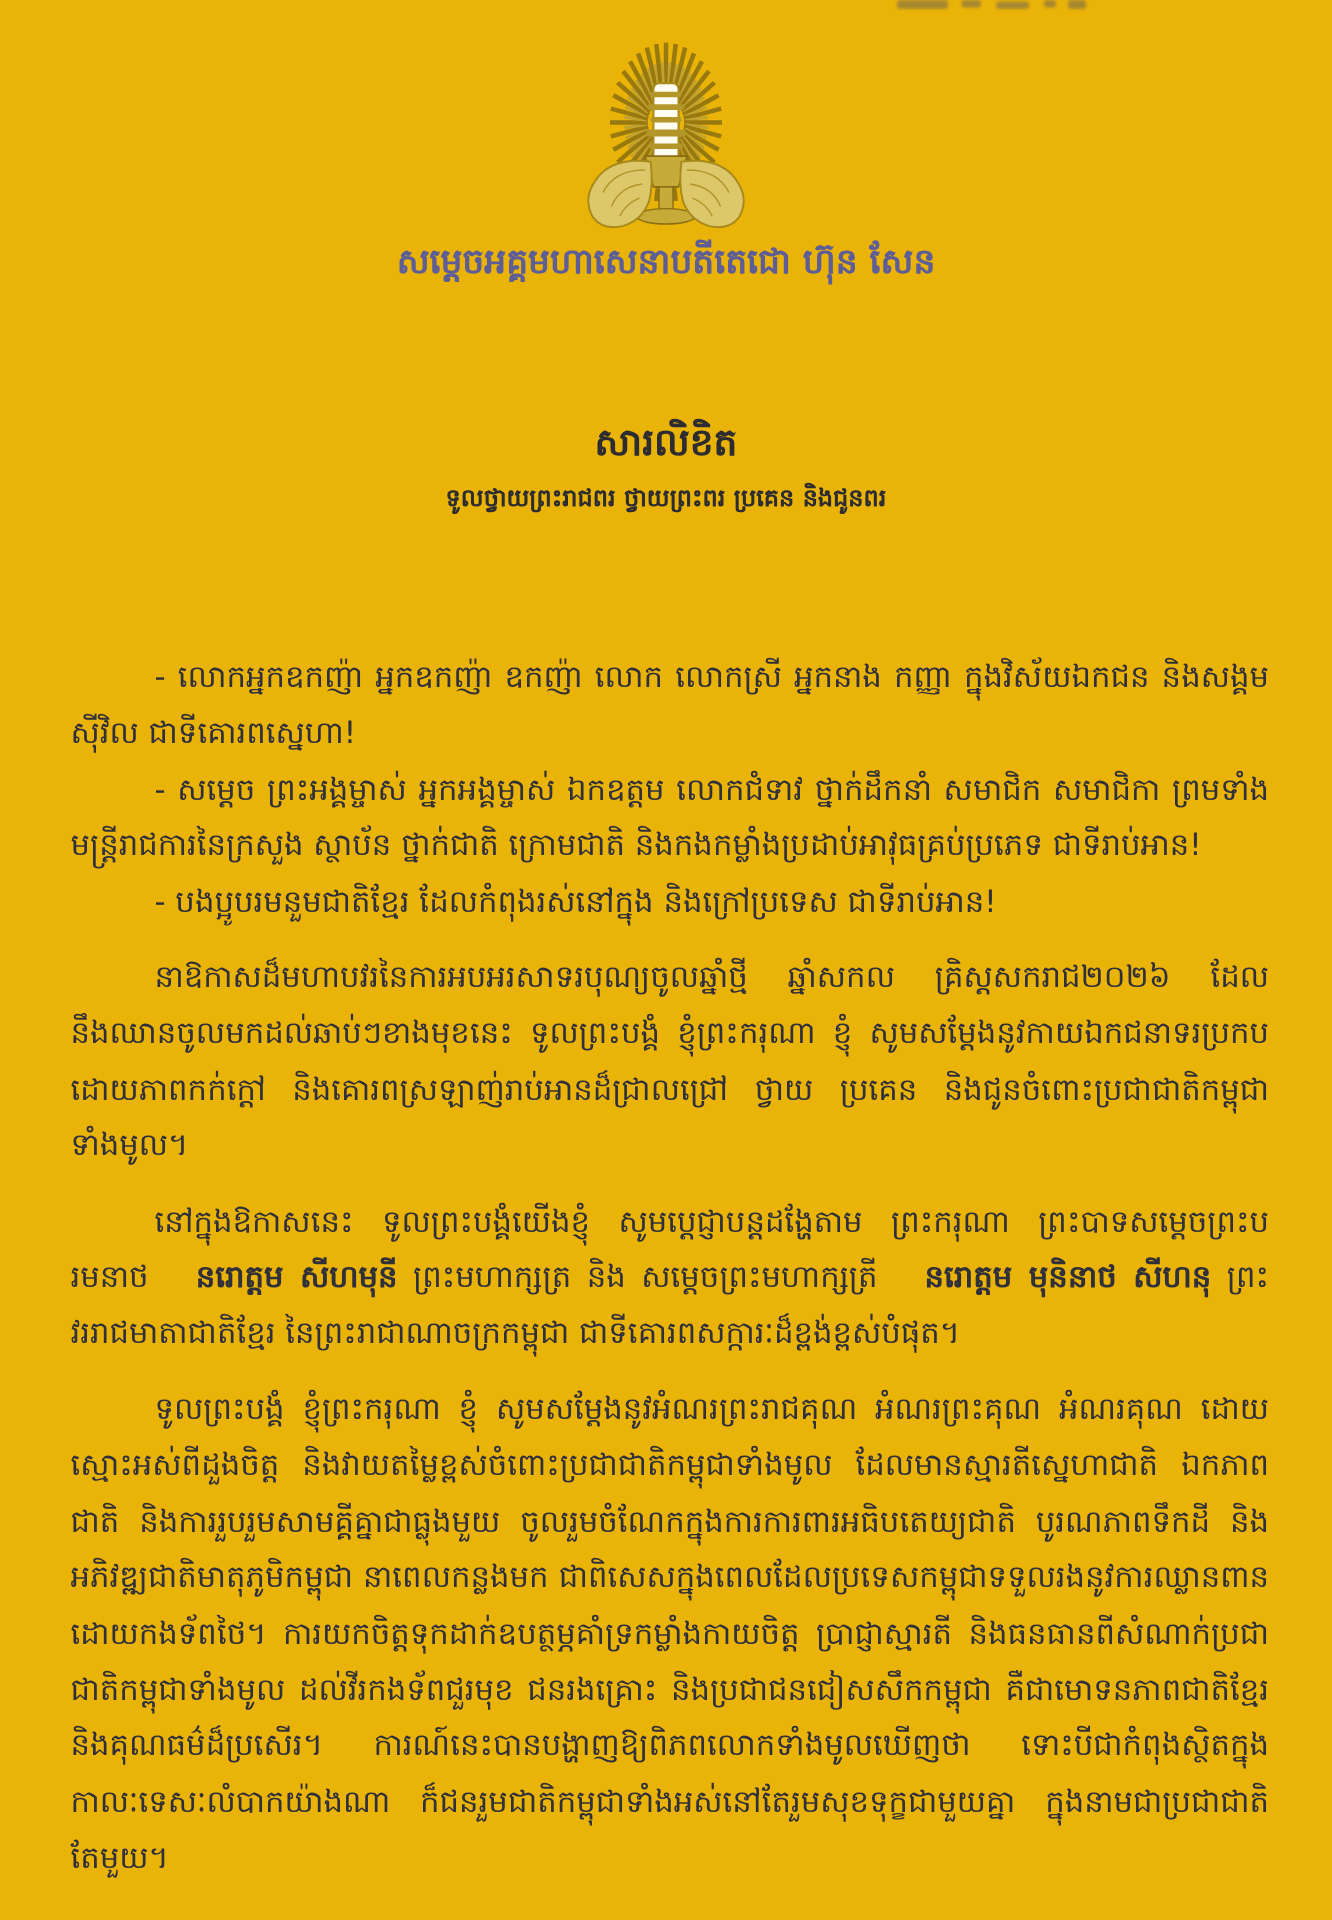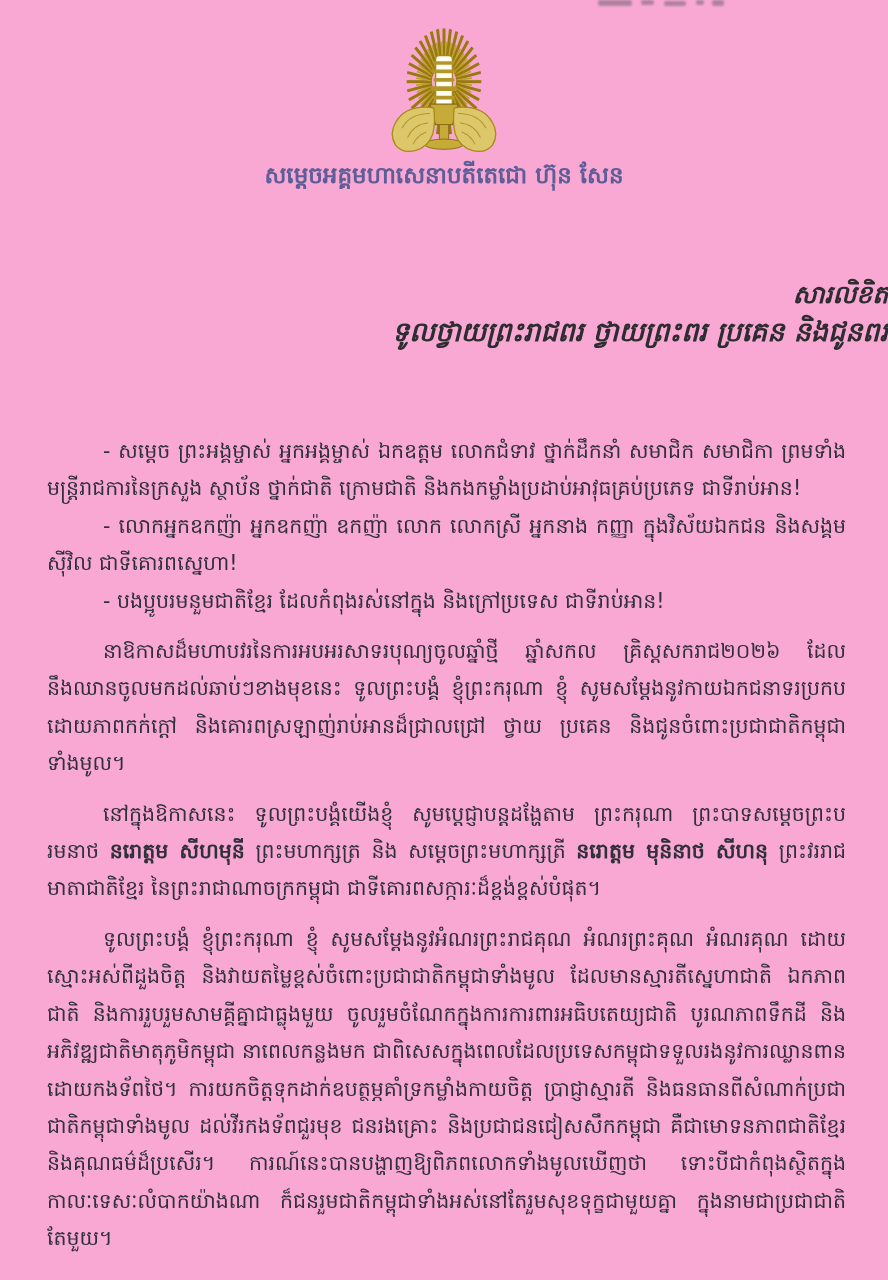--- a/index.html
+++ b/index.html
@@ -1,19 +1,19 @@
 <!DOCTYPE html>
 <html><head>
 <meta charset="utf-8">
 <style>
   html,body { margin:0; padding:0; }
   body { background:#ffffff; font-family:"DejaVu Sans", sans-serif; }
   .page {
     position:relative; width:888px; height:1280px; margin:0 auto;
-    background:#f9a8d4; overflow:hidden;
+    background:#eab308; overflow:hidden;
     color:#30303a;
   }
   
   .smudge { position:absolute; top:0; background:#55555f; opacity:.45; filter:blur(1px); border-radius:2px; }
   .s1 { left:598px; width:34px; height:6px; }
   .s2 { left:641px; width:13px; height:5px; }
   .s3 { left:664px; width:22px; height:5px; top:1px; }
   .s4 { left:696px; width:8px;  height:5px; }
   .s5 { left:712px; width:12px; height:6px; }
 
@@ -21,33 +21,33 @@
 
   .letterhead {
     position:absolute; top:157px; left:0; width:100%;
     text-align:center; color:#5d5d97; font-weight:bold;
     font-size:23px; line-height:37px;
     font-family:"DejaVu Sans", sans-serif;
   }
 
   .headings {
     position:absolute; top:277px; left:0; width:100%;
-    text-align:right; color:#2c2c31; font-weight:bold;font-style:italic;
+    text-align:center; color:#2c2c31; font-weight:bold;
   }
   .doc-title { font-size:25px; line-height:36px; }
-  .subtitles div { font-size:27px; line-height:38px; }
+  .subtitles div { font-size:16px; line-height:38px; }
 
   .body-text {
     position:absolute; top:433px; left:47px; width:799px;
     font-size:20.5px; line-height:37.4px; text-align:justify;
     color:#30303a;
   }
   .body-text p { margin:0; text-indent:56px; }
   .body-text p.spaced { margin-top:13px; }
-  .body-text .b { font-weight:bold; }
+  .body-text .b { font-weight:bold;margin-left:21px; }
 </style>
 </head>
 <body>
 
 <div class="page">
 
   <div class="smudge s1"></div>
   <div class="smudge s2"></div>
   <div class="smudge s3"></div>
   <div class="smudge s4"></div>
@@ -162,21 +162,21 @@
   </div>
 
   <div class="headings">
     <div class="doc-title">សារលិខិត</div>
     <div class="subtitles">
         <div>ទូលថ្វាយព្រះរាជពរ ថ្វាយព្រះពរ ប្រគេន និងជូនពរ</div>
       </div>
   </div>
 
   <div class="body-text" id="paragraphs">
+      <p><span>- លោកអ្នកឧកញ៉ា អ្នកឧកញ៉ា ឧកញ៉ា លោក លោកស្រី អ្នកនាង កញ្ញា ក្នុងវិស័យឯកជន និងសង្គមស៊ីវិល ជាទីគោរពស្នេហា!</span></p>
       <p><span>- សម្តេច ព្រះអង្គម្ចាស់ អ្នកអង្គម្ចាស់ ឯកឧត្តម លោកជំទាវ ថ្នាក់ដឹកនាំ សមាជិក សមាជិកា ព្រមទាំងមន្ត្រីរាជការនៃក្រសួង ស្ថាប័ន ថ្នាក់ជាតិ ក្រោមជាតិ និងកងកម្លាំងប្រដាប់អាវុធគ្រប់ប្រភេទ ជាទីរាប់អាន!</span></p>
-      <p><span>- លោកអ្នកឧកញ៉ា អ្នកឧកញ៉ា ឧកញ៉ា លោក លោកស្រី អ្នកនាង កញ្ញា ក្នុងវិស័យឯកជន និងសង្គមស៊ីវិល ជាទីគោរពស្នេហា!</span></p>
       <p><span>- បងប្អូបរមនួមជាតិខ្មែរ ដែលកំពុងរស់នៅក្នុង និងក្រៅប្រទេស ជាទីរាប់អាន!</span></p>
       <p class="spaced"><span>នាឱកាសដ៏មហាបវរនៃការអបអរសាទរបុណ្យចូលឆ្នាំថ្មី ឆ្នាំសកល គ្រិស្តសករាជ២០២៦ ដែលនឹងឈានចូលមកដល់ឆាប់ៗខាងមុខនេះ ទូលព្រះបង្គំ ខ្ញុំព្រះករុណា ខ្ញុំ សូមសម្តែងនូវកាយឯកជនាទរប្រកបដោយភាពកក់ក្តៅ និងគោរពស្រឡាញ់រាប់អានដ៏ជ្រាលជ្រៅ ថ្វាយ ប្រគេន និងជូនចំពោះប្រជាជាតិកម្ពុជាទាំងមូល។</span></p>
       <p class="spaced"><span>នៅក្នុងឱកាសនេះ ទូលព្រះបង្គំយើងខ្ញុំ សូមប្តេជ្ញាបន្តដង្ហែតាម ព្រះករុណា ព្រះបាទសម្តេចព្រះបរមនាថ </span><span class="b">នរោត្តម សីហមុនី</span><span> ព្រះមហាក្សត្រ និង សម្តេចព្រះមហាក្សត្រី </span><span class="b">នរោត្តម មុនិនាថ សីហនុ</span><span> ព្រះវររាជមាតាជាតិខ្មែរ នៃព្រះរាជាណាចក្រកម្ពុជា ជាទីគោរពសក្ការៈដ៏ខ្ពង់ខ្ពស់បំផុត។</span></p>
       <p class="spaced"><span>ទូលព្រះបង្គំ ខ្ញុំព្រះករុណា ខ្ញុំ សូមសម្តែងនូវអំណរព្រះរាជគុណ អំណរព្រះគុណ អំណរគុណ ដោយស្មោះអស់ពីដួងចិត្ត និងវាយតម្លៃខ្ពស់ចំពោះប្រជាជាតិកម្ពុជាទាំងមូល ដែលមានស្មារតីស្នេហាជាតិ ឯកភាពជាតិ និងការរួបរួមសាមគ្គីគ្នាជាធ្លុងមួយ ចូលរួមចំណែកក្នុងការការពារអធិបតេយ្យជាតិ បូរណភាពទឹកដី និងអភិវឌ្ឍជាតិមាតុភូមិកម្ពុជា នាពេលកន្លងមក ជាពិសេសក្នុងពេលដែលប្រទេសកម្ពុជាទទួលរងនូវការឈ្លានពានដោយកងទ័ពថៃ។ ការយកចិត្តទុកដាក់ឧបត្ថម្ភគាំទ្រកម្លាំងកាយចិត្ត ប្រាជ្ញាស្មារតី និងធនធានពីសំណាក់ប្រជាជាតិកម្ពុជាទាំងមូល ដល់វីរកងទ័ពជួរមុខ ជនរងគ្រោះ និងប្រជាជនជៀសសឹកកម្ពុជា គឺជាមោទនភាពជាតិខ្មែរ និងគុណធម៌ដ៏ប្រសើរ។ ការណ៍នេះបានបង្ហាញឱ្យពិភពលោកទាំងមូលឃើញថា ទោះបីជាកំពុងស្ថិតក្នុងកាលៈទេសៈលំបាកយ៉ាងណា ក៏ជនរួមជាតិកម្ពុជាទាំងអស់នៅតែរួមសុខទុក្ខជាមួយគ្នា ក្នុងនាមជាប្រជាជាតិតែមួយ។</span></p>
     </div>
 
 </div>
 
 </body></html>

